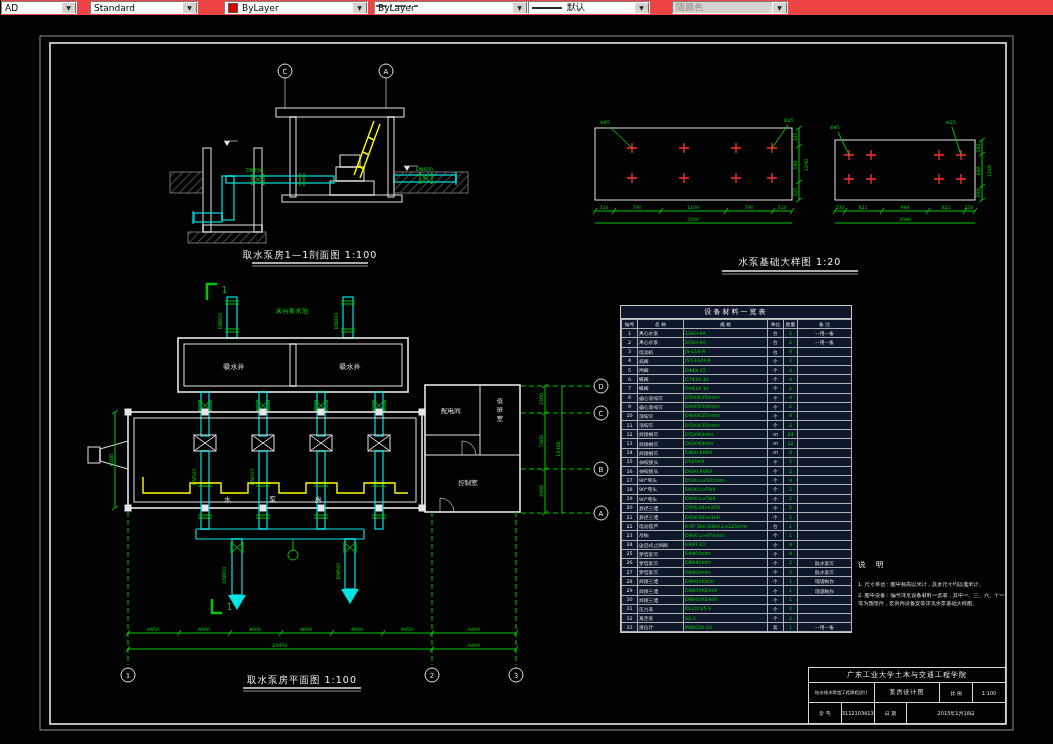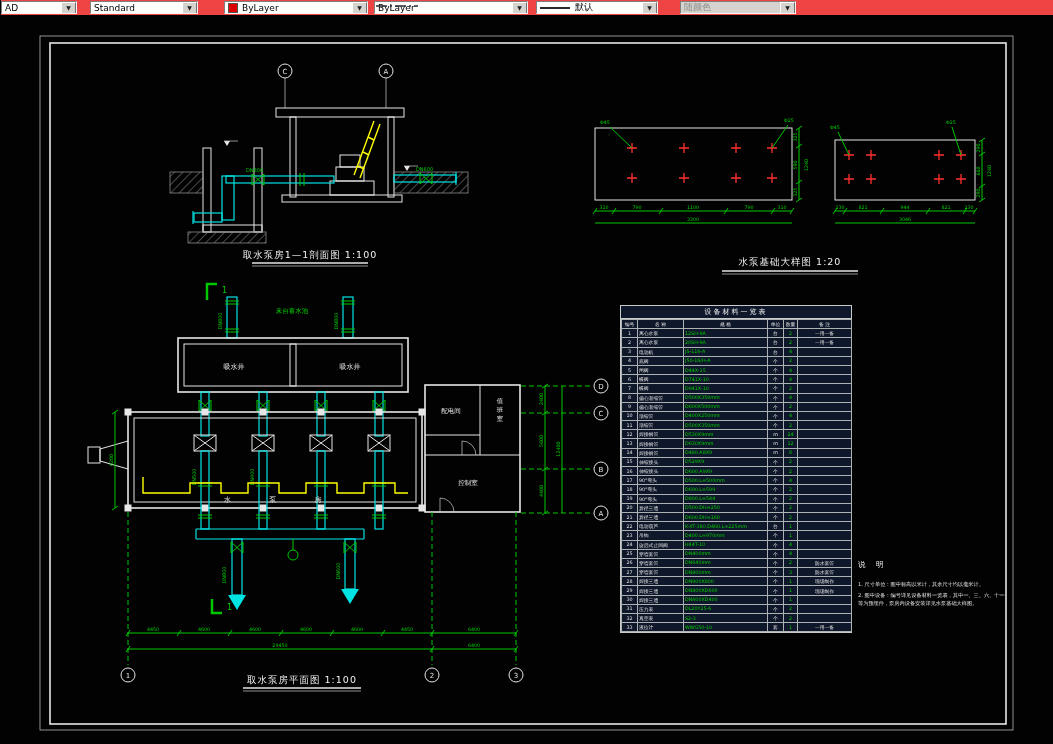--- a/index.html
+++ b/index.html
@@ -71,21 +71,21 @@
       <span>ByLayer</span>
       <span class="btn">▼</span>
     </div>
     <div class="combo" style="width:154px;margin-left:6px;">
       <svg class="ltsvg" width="44" height="8">
           <line x1="1" y1="4" x2="43" y2="4" stroke="#2a2a2a" stroke-width="1.4" stroke-dasharray="11 3 2 3"></line>
         </svg>
       <span>ByLayer</span>
       <span class="btn">▼</span>
     </div>
-    <div class="combo" style="width:122px;margin-left:8px;">
+    <div class="combo" style="width:122px;margin-left:0;">
       <span class="lwline"></span>
       <span>默认</span>
       <span class="btn">▼</span>
     </div>
     <div class="combo disabled" style="width:116px;margin-left:22px;">
       <span>随颜色</span>
       <span class="btn">▼</span>
     </div>
   </div>
 
@@ -663,15 +663,36 @@
           </tbody>
       </table>
     </div>
 
     <div class="notes">
       <div class="nt">说  明</div>
       <div class="ni">1. 尺寸单位：图中标高以米计，其余尺寸均以毫米计。</div>
       <div class="ni">2. 图中设备：编号详见设备材料一览表，其中一、三、六、十一等为预埋件，泵房内设备安装详见水泵基础大样图。</div>
     </div>
 
+    <div class="tblock">
+      <table>
+        <tbody>
+            <tr style="height:15px;">
+          <td colspan="6" class="school">广东工业大学土木与交通工程学院</td>
+        </tr>
+        <tr style="height:20px;">
+          <td colspan="2" style="width:96px" class="course">给水排水管道工程课程设计</td>
+          <td colspan="2" style="width:64px" class="dwg">泵房设计图</td>
+          <td style="width:18px">比 例</td>
+          <td style="width:20px">1:100</td>
+        </tr>
+        <tr style="height:21px;">
+          <td>学 号</td>
+          <td>3112103413</td>
+          <td>日 期</td>
+          <td colspan="3">2015年1月18日</td>
+        </tr>
+      </tbody>
+        </table>
+    </div>
 
   </div>
 </div>
 
 </body></html>

